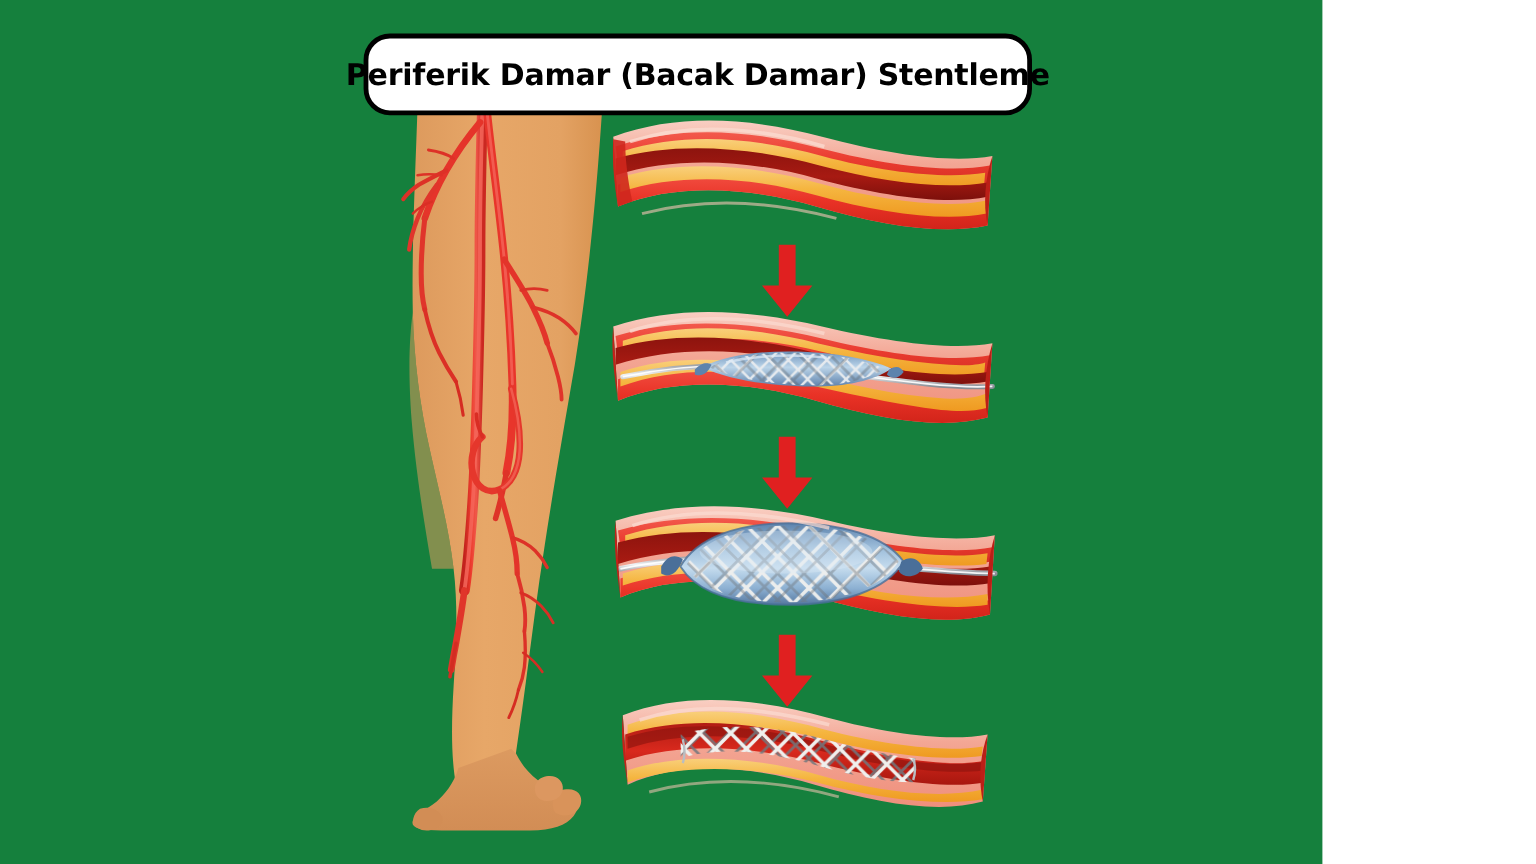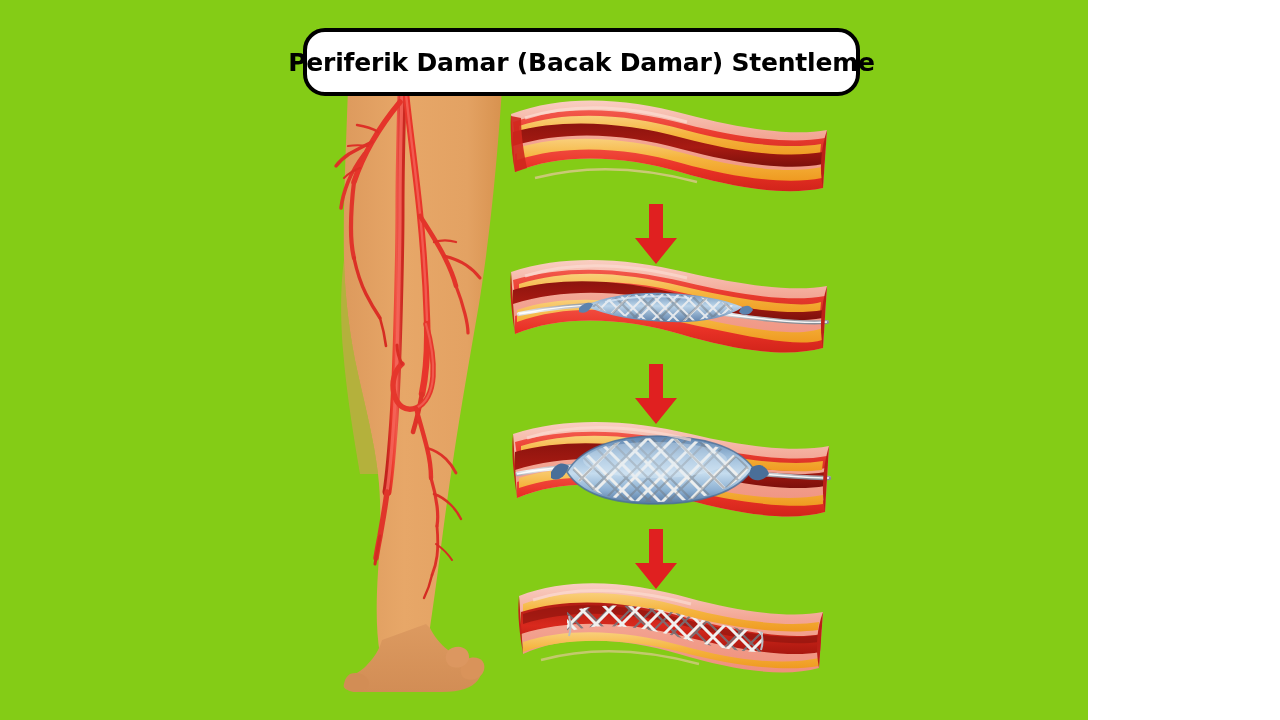--- a/index.html
+++ b/index.html
@@ -13,21 +13,22 @@
     height: 720px;
     overflow: hidden;
     font-family: "Liberation Sans", sans-serif;
     position: relative;
   }
 
   #stage {
     position: relative;
     width: 1088px;
     height: 720px;
-    background: #84cc16;
+    background: #15803d;
+    padding-left: 14px;
   }
 
   
   .title-box {
     position: absolute;
     left: 303px;
     top: 28px;
     width: 557px;
     height: 68px;
     box-sizing: border-box;

